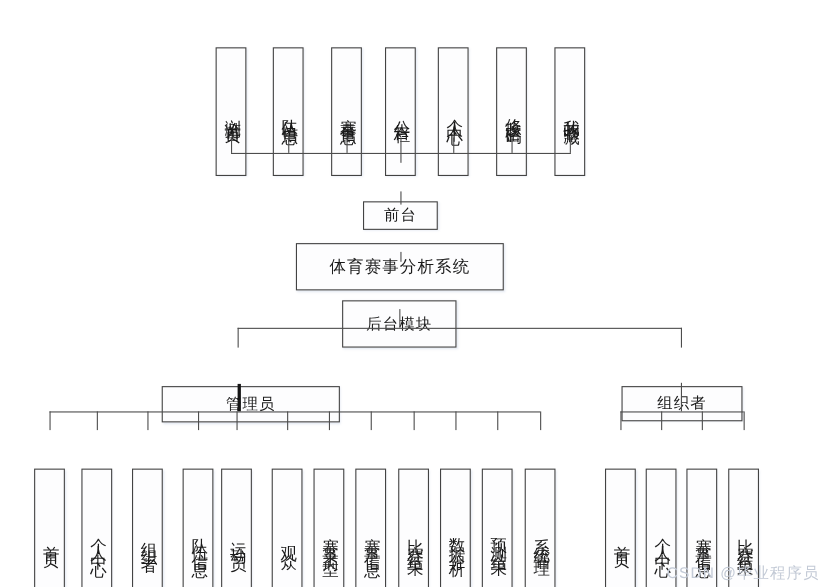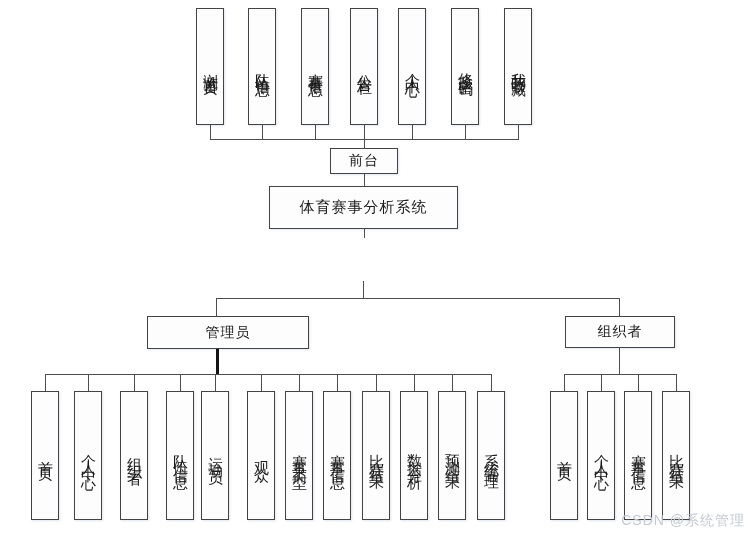--- a/index.html
+++ b/index.html
@@ -16,20 +16,21 @@
     background:#fdfdfe;
     border:1.5px solid #434343;
     box-sizing:border-box;
     display:flex;
     align-items:center;
     justify-content:center;
     box-shadow:1px 1px 2px rgba(130,155,195,0.25);
     font-size:14px;
     letter-spacing:1px;
     white-space:nowrap;
+    margin-top:35px;
   }
   .vbox{
     writing-mode:vertical-rl;
     text-orientation:upright;
     font-size:15px;
     letter-spacing:3px;
     white-space:normal;
   }
   .vbox.child{letter-spacing:7px;}
   .root-box{font-size:15px;}
@@ -68,20 +69,21 @@
 
   <div class="hline" style="left:210px;top:139px;width:309px"></div>
   <div class="vline" style="left:364px;top:139px;height:9px"></div>
 
   <div class="box" style="left:330px;top:148px;width:68px;height:26px">前台</div>
   <div class="vline" style="left:364px;top:174px;height:12px"></div>
 
   <div class="box root-box" style="left:269px;top:186px;width:189px;height:43px">体育赛事分析系统</div>
   <div class="vline" style="left:364px;top:229px;height:9px"></div>
 
+  <div class="box" style="left:311px;top:238px;width:104px;height:43px">后台模块</div>
   <div class="vline" style="left:363px;top:281px;height:17px"></div>
 
   <div class="hline" style="left:216px;top:298px;width:404px"></div>
   <div class="vline" style="left:216px;top:298px;height:18px"></div>
   <div class="vline" style="left:619px;top:298px;height:18px"></div>
 
   <div class="box" style="left:147px;top:316px;width:162px;height:33px">管理员</div>
   <div class="box" style="left:565px;top:316px;width:110px;height:32px">组织者</div>
 
   <div class="vline bold" style="left:216px;top:349px;height:25px"></div>
@@ -118,15 +120,15 @@
   <div class="box vbox child" style="left:362px;top:391px;width:28px;height:129px">比赛结果</div>
   <div class="box vbox child" style="left:400px;top:391px;width:28px;height:129px">数据分析</div>
   <div class="box vbox child" style="left:438px;top:391px;width:28px;height:129px">预测结果</div>
   <div class="box vbox child" style="left:477px;top:391px;width:28px;height:129px">系统管理</div>
 
   <div class="box vbox child" style="left:550px;top:391px;width:28px;height:129px">首页</div>
   <div class="box vbox child" style="left:587px;top:391px;width:28px;height:129px">个人中心</div>
   <div class="box vbox child" style="left:624px;top:391px;width:28px;height:129px">赛事信息</div>
   <div class="box vbox child" style="left:662px;top:391px;width:28px;height:129px">比赛结果</div>
 
-  <div id="watermark">CSDN @系统管理</div>
+  <div id="watermark">CSDN @毕业程序员</div>
 
 </div>
 
 </body></html>

